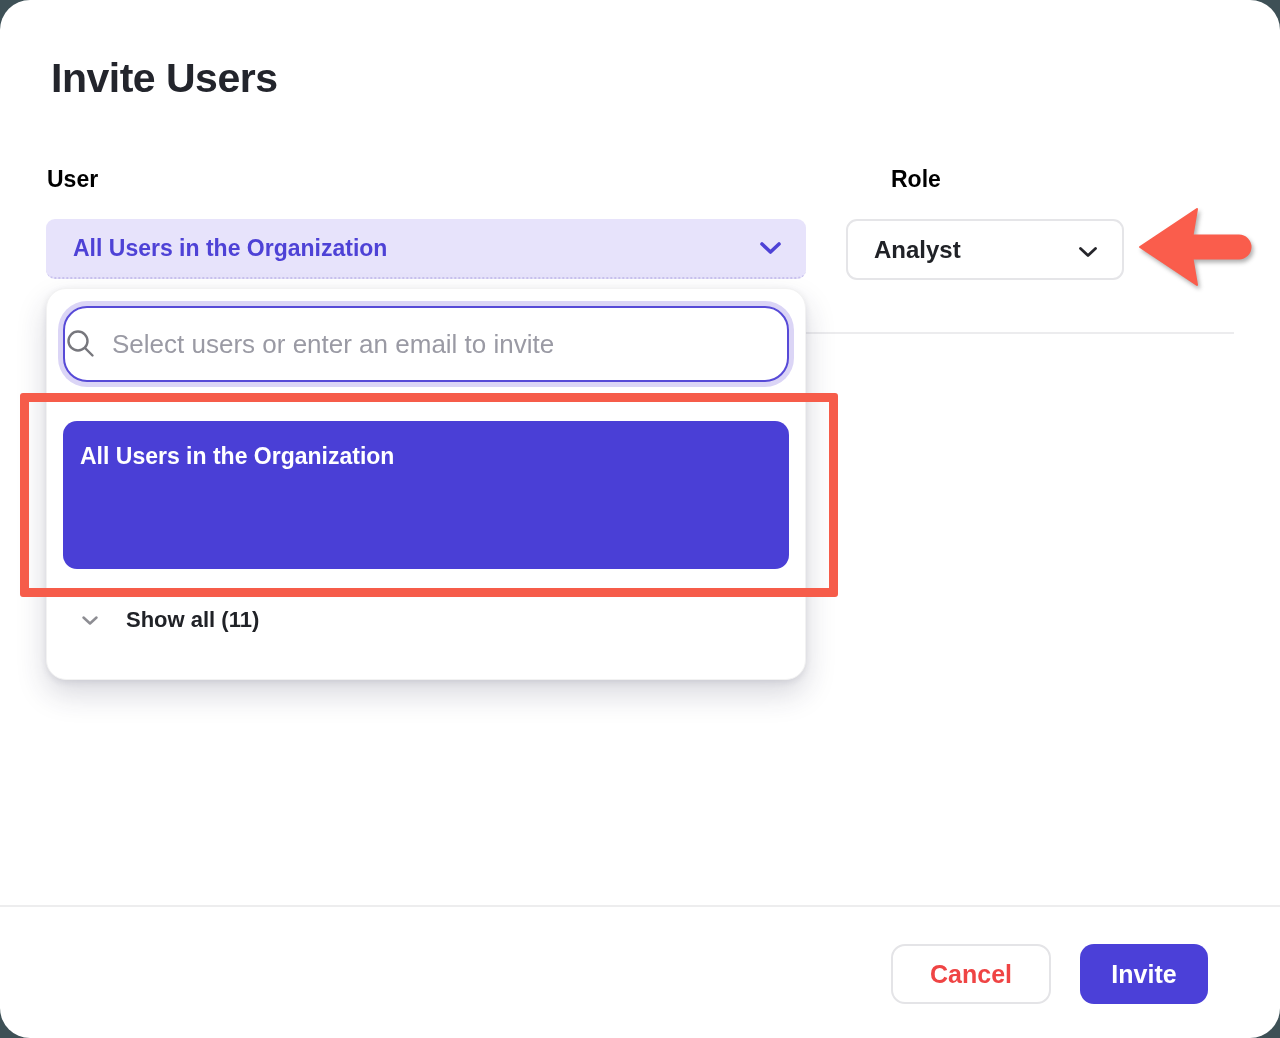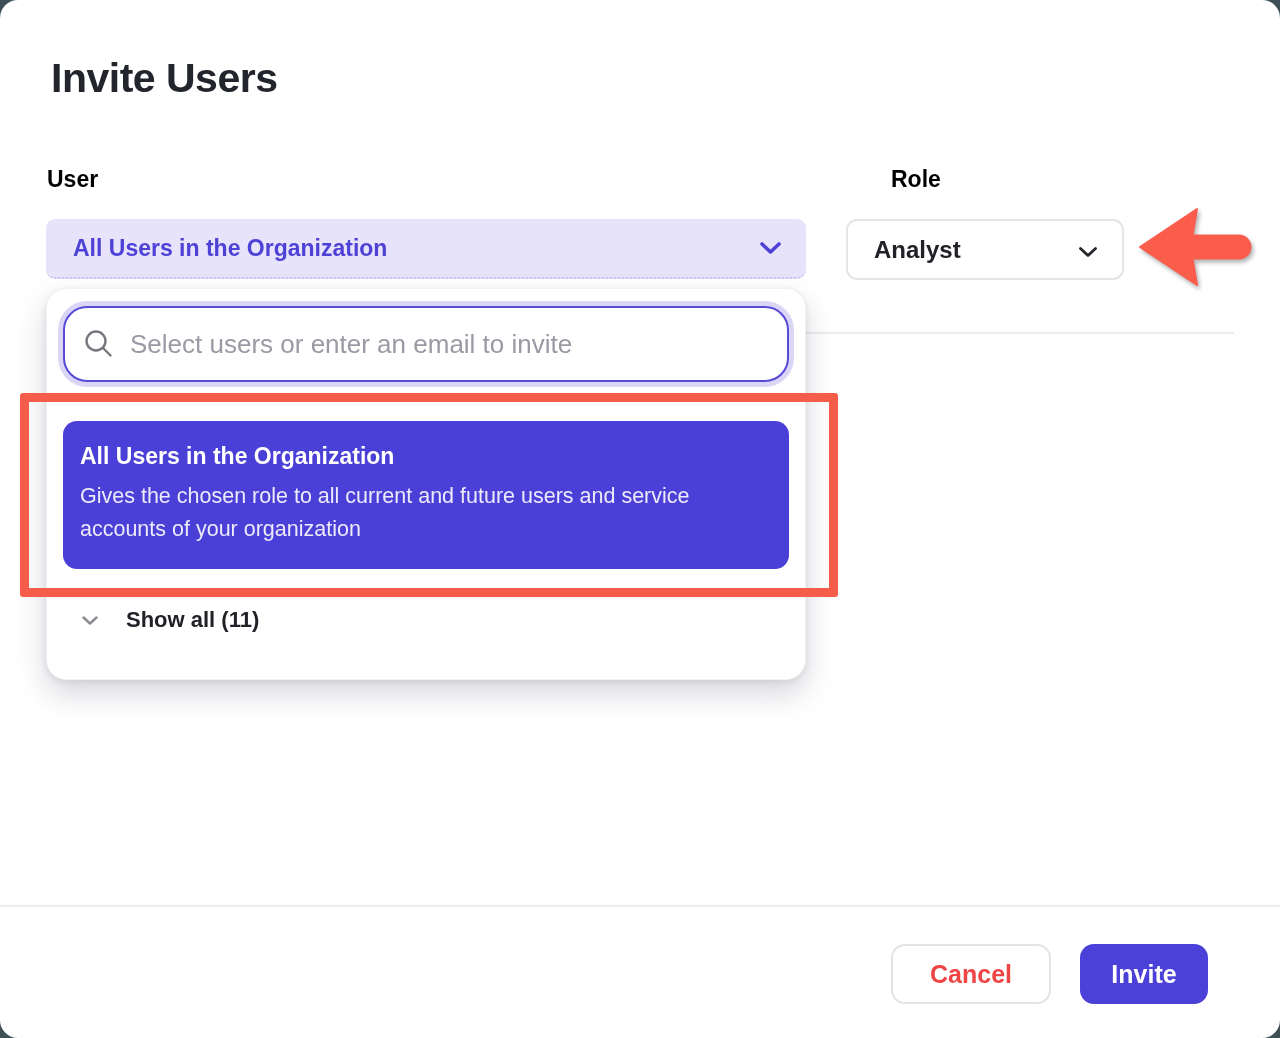--- a/index.html
+++ b/index.html
@@ -1,17 +1,17 @@
 <!DOCTYPE html>
 <html><head>
 <meta charset="utf-8">
 <style>
   html,body{margin:0;padding:0;background:#3e5056;font-family:"Liberation Sans",sans-serif;}
   .stage{position:relative;width:1280px;height:1038px;background:#3e5056;overflow:hidden;}
-  .modal{position:absolute;inset:0;background:#ffffff;border-radius:18px;}
+  .modal{position:absolute;inset:0;background:#ffffff;border-radius:30px;}
 
   .modal-title{position:absolute;left:51px;top:55px;margin:0;font-size:41px;font-weight:800;
     color:#23252c;letter-spacing:-0.5px;}
 
   .field-label{position:absolute;top:166px;font-size:23px;font-weight:700;color:#000000;}
   .user-label{left:47px;}
   .role-label{left:846px;margin-left:45px;}
 
   .user-select{position:absolute;left:46px;top:219px;width:760px;height:60px;box-sizing:border-box;
     background:#e7e3fb;border-radius:9px;border-bottom:2px dotted #c9c2ee;
@@ -26,21 +26,21 @@
   .role-select svg{position:absolute;right:24px;top:25px;}
 
   .role-divider{position:absolute;left:46px;top:332px;width:1188px;height:2px;background:#ececee;z-index:1;}
 
   .dropdown-panel{position:absolute;left:46px;top:288px;width:760px;height:392px;background:#ffffff;
     border:1px solid #f2f2f2;box-sizing:border-box;border-radius:20px;z-index:5;
     box-shadow:0 14px 30px rgba(40,40,70,0.18),0 2px 6px rgba(40,40,70,0.10);}
 
   .search-box{position:absolute;left:16px;top:17px;width:726px;height:76px;box-sizing:border-box;
     background:#ffffff;border:2px solid #574ad7;border-radius:24px;
-    box-shadow:0 0 0 5px #dbd5f6;display:flex;align-items:center;padding-left:18px;}
+    box-shadow:0 0 0 5px #dbd5f6;display:flex;align-items:center;}
   .search-box svg{flex:0 0 auto;}
   .search-box input{border:none;outline:none;margin-left:13px;font-family:"Liberation Sans",sans-serif;
     font-size:26px;color:#1f2127;width:620px;background:transparent;}
   .search-box input::placeholder{color:#9a9aa4;opacity:1;}
 
   .option{position:absolute;left:16px;top:132px;width:726px;height:148px;box-sizing:border-box;
     background:#4a3fd6;border-radius:14px;padding:22px 20px 0 17px;cursor:pointer;}
   .option-title{font-size:23px;font-weight:700;color:#ffffff;margin-bottom:10px;}
   .option-desc{font-size:21.5px;line-height:33px;color:#eceafb;max-width:682px;}
 
@@ -92,21 +92,20 @@
       <div class="search-box">
         <svg width="32" height="32" viewBox="0 0 32 32">
           <circle cx="13" cy="13" r="9.5" fill="none" stroke="#77777d" stroke-width="2.4"></circle>
           <line x1="20" y1="20" x2="27.5" y2="27.5" stroke="#77777d" stroke-width="2.4" stroke-linecap="round"></line>
         </svg>
         <input type="text" placeholder="Select users or enter an email to invite" style="">
       </div>
 
       <div class="option">
         <div class="option-title">All Users in the Organization</div>
-        <div class="option-desc">Gives the chosen role to all current and future users and service accounts of your organization</div>
       </div>
 
       <div class="show-all">
         <svg width="18" height="11" viewBox="0 0 18 11">
           <polyline points="2.5,2.5 9,8.5 15.5,2.5" fill="none" stroke="#8d8d93" stroke-width="2.5" stroke-linecap="round" stroke-linejoin="round"></polyline>
         </svg>
         <span class="label">Show all (11)</span>
       </div>
 
     </div>

